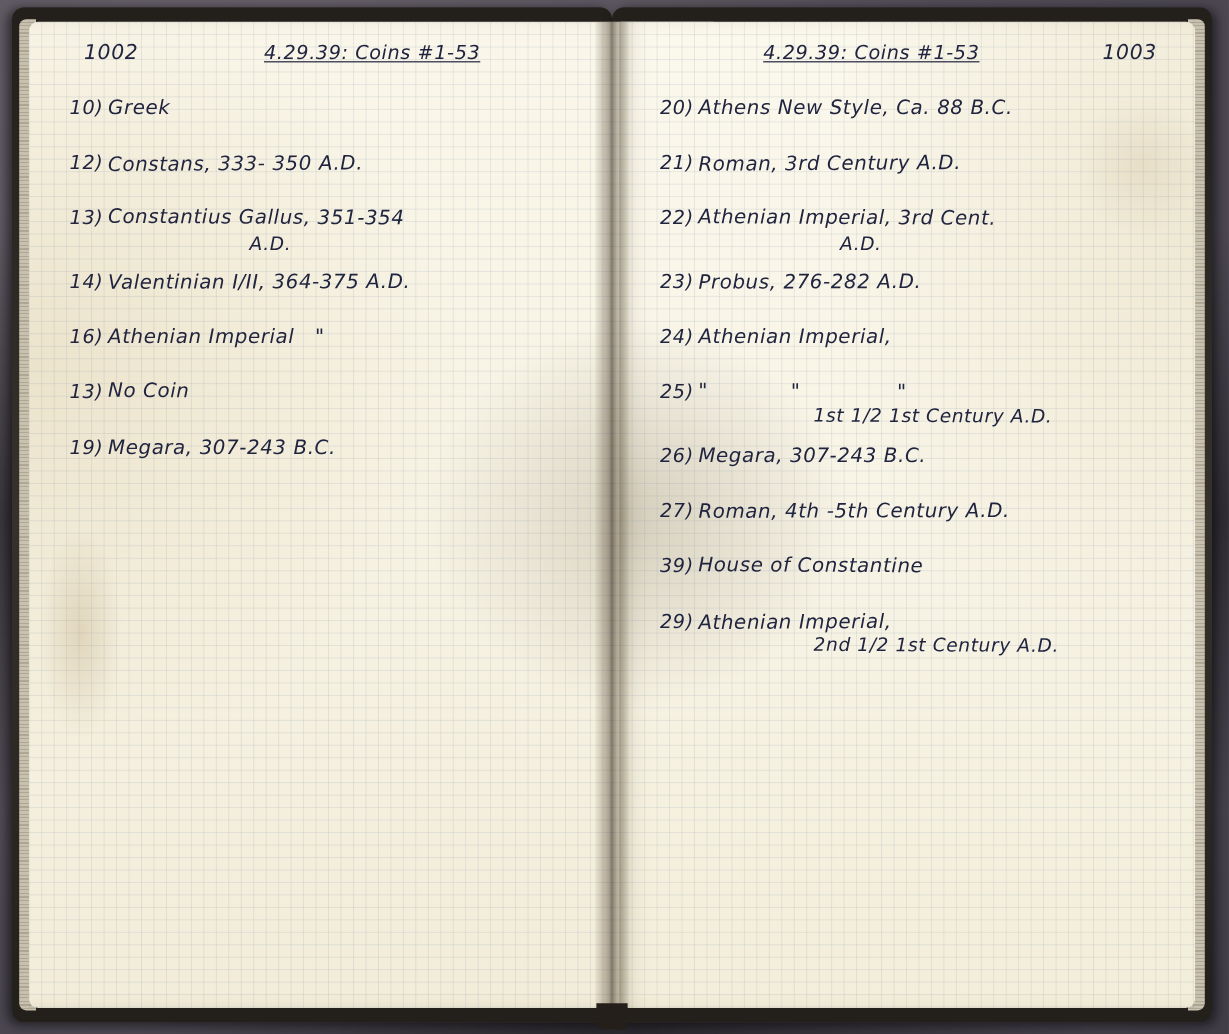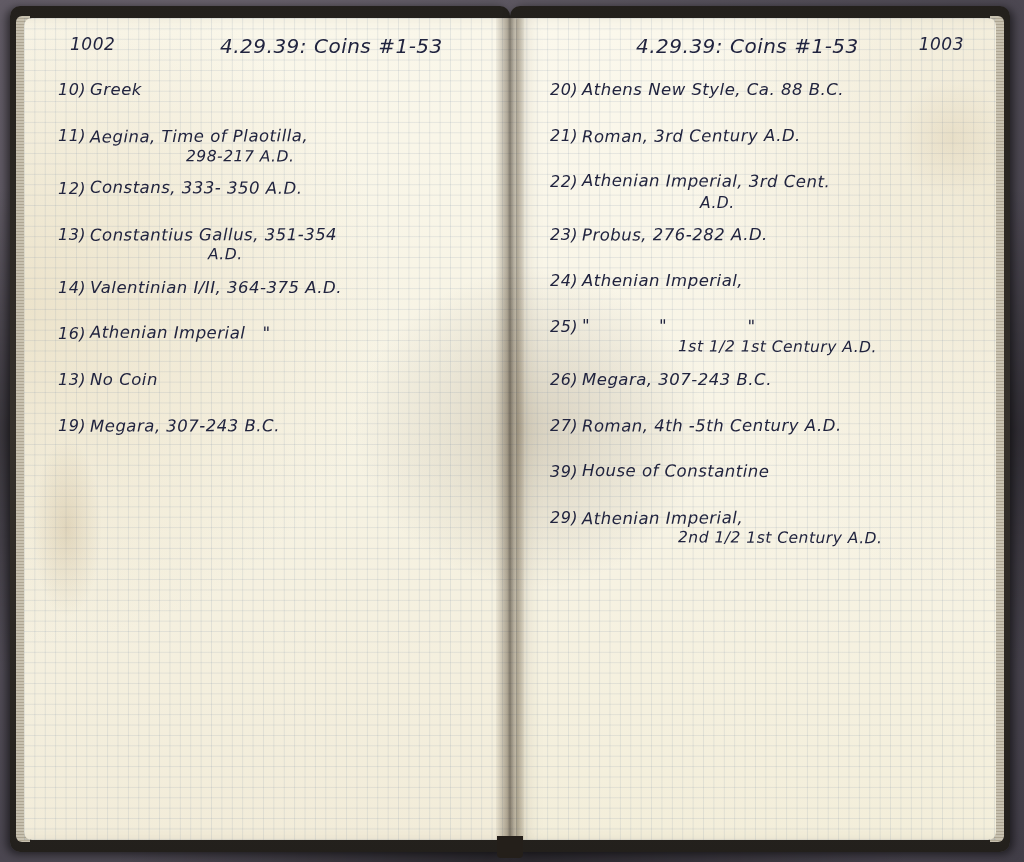--- a/index.html
+++ b/index.html
@@ -140,21 +140,22 @@
     position: absolute;
     top: 16px;
     font-size: 17px;
   }
   .pagenum.l { left: 46px; }
   .pagenum.r { right: 32px; margin-left: 39px; }
 
   .daterow {
     position: absolute;
     top: 16px;
-    font-size: 20px;
+    font-size: 16px;
+    text-decoration: underline;
     text-underline-offset: 2px;
   }
   .daterow.l { left: 196px; }
   .daterow.r { left: 120px; }
 
   .entries {
     position: absolute;
     left: 34px;
     right: 14px;
     top: 62px;
@@ -230,25 +231,20 @@
     <div class="ink pagenum l">1002</div>
     <div class="ink daterow l">4.29.39: Coins #1-53</div>
 
     <div class="entries">
       <div class="entry">
         <span class="ink num">10</span>
         <span class="ink txt">Greek</span>
         <span class="ink cont"></span>
       </div>
       <div class="entry">
-        <span class="ink num">11</span>
-        <span class="ink txt">Aegina, Time of Plaotilla,</span>
-        <span class="ink cont mid">298-217 A.D.</span>
-      </div>
-      <div class="entry">
         <span class="ink num">12</span>
         <span class="ink txt">Constans, 333- 350 A.D.</span>
         <span class="ink cont"></span>
       </div>
       <div class="entry">
         <span class="ink num">13</span>
         <span class="ink txt">Constantius Gallus, 351-354</span>
         <span class="ink cont far">A.D.</span>
       </div>
       <div class="entry">

